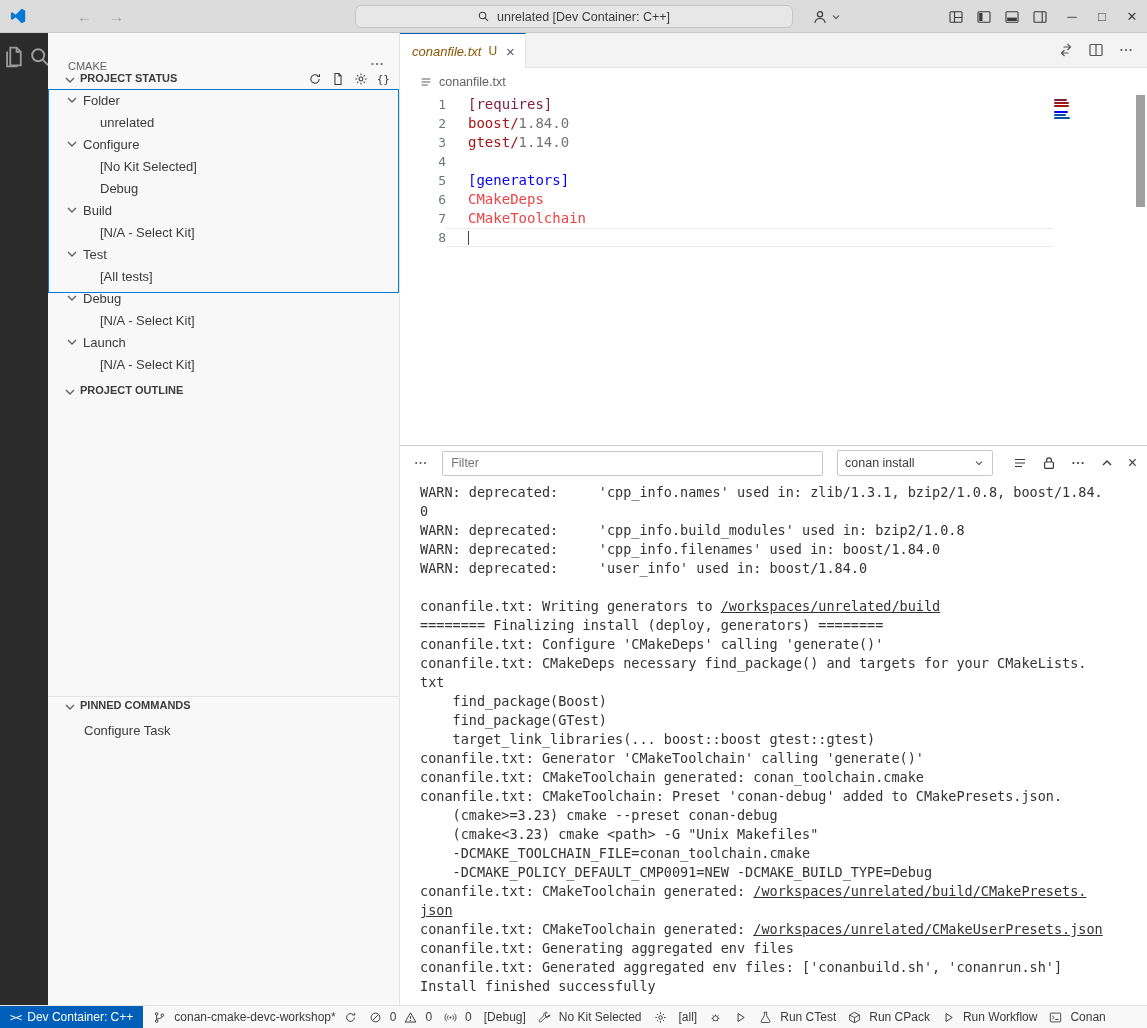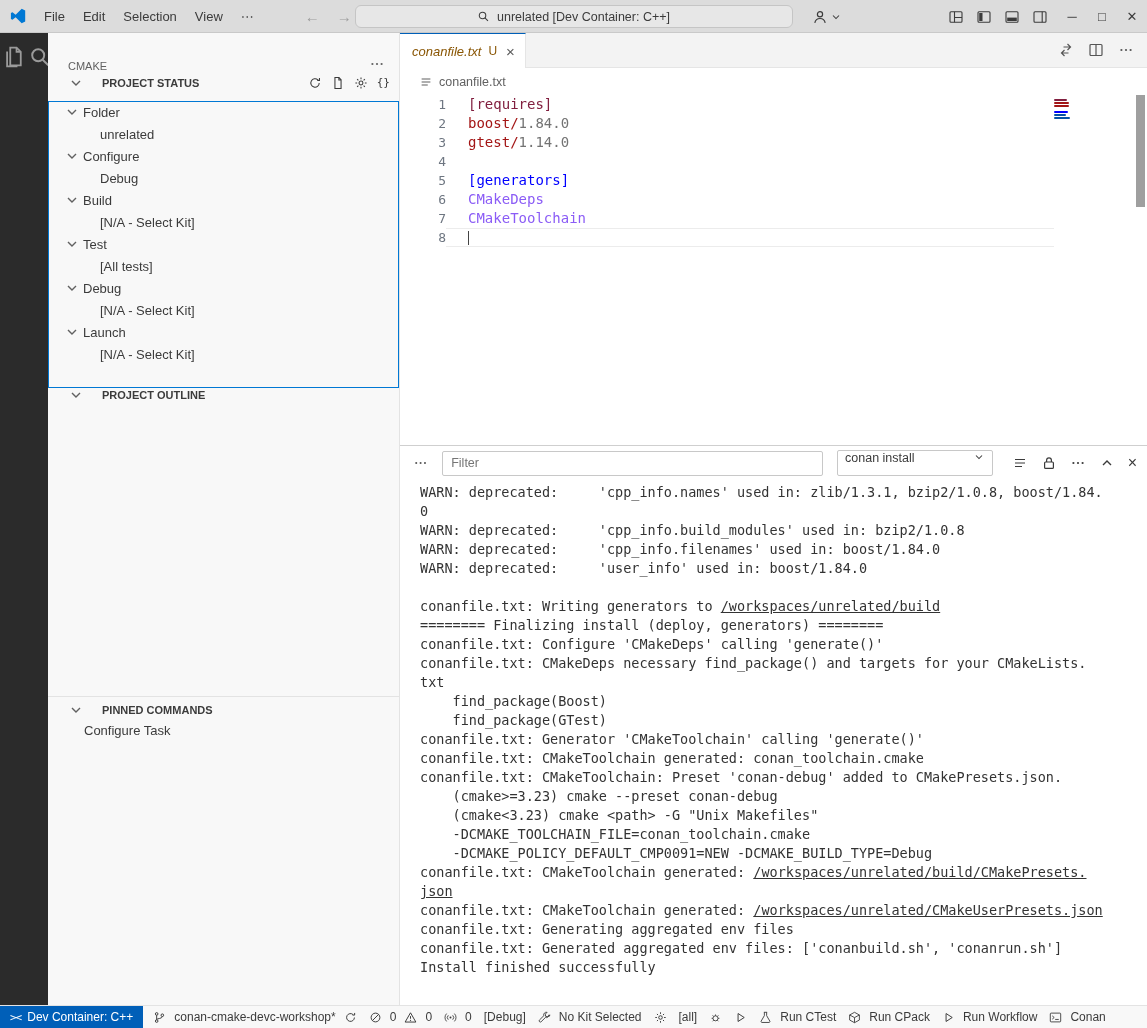--- a/index.html
+++ b/index.html
@@ -34,24 +34,24 @@
   .ab-ic{width:24px;height:24px}
   .ab-badge{position:absolute;right:4px;bottom:5px;background:#0078d4;color:#fff;font-size:9px;font-weight:bold;
        min-width:15px;height:15px;padding:0 3px;border-radius:9px;display:flex;align-items:center;justify-content:center}
   .ab-bottom{margin-top:auto;display:flex;flex-direction:column;padding-bottom:2px}
 
   
   .sidebar{width:352px;background:#f8f8f8;border-right:1px solid #e3e3e3;position:relative}
   .sb-titlerow{height:39px;display:flex;align-items:flex-end;padding:0 14px 0 20px}
   .sb-title{font-size:11px;color:#616161}
   .sb-more{margin-left:auto;color:#616161}
-  .sec-head{height:21px;display:flex;align-items:center;gap:18px;padding-left:20px;font-size:11px;font-weight:bold;color:#3b3b3b}
+  .sec-head{height:21px;display:flex;align-items:flex-start;gap:2px;padding-left:14px;font-size:11px;font-weight:bold;color:#3b3b3b}
   .sec-actions{margin-left:auto;display:flex;gap:9px;align-items:center;padding-right:9px;color:#3b3b3b;font-weight:normal}
   .braces{font-family:"DejaVu Sans Mono",monospace;font-size:11px;color:#3b3b3b}
-  .tree{position:absolute;top:68px;left:0;width:100%;height:287px;box-shadow:inset 0 0 0 1px #0078d4;background:#f8f8f8}
+  .tree{position:absolute;top:56px;left:0;width:100%;height:204px;box-shadow:inset 0 0 0 1px #0078d4;background:#f8f8f8}
   .tree-row{height:22px;display:flex;align-items:center;padding-left:16px;font-size:13px;color:#3b3b3b}
   .tree-row .tchev{width:16px;height:16px;margin-right:3px;color:#616161;flex:none}
   .tree-row.lvl1{padding-left:52px}
   .outline-head{position:absolute;top:351px;left:0;width:100%}
   .pinned{position:absolute;top:663px;left:0;width:100%;border-top:1px solid #e3e3e3;padding-top:2px}
   .pinned-row{height:22px;line-height:22px;padding-left:36px;font-size:13px;color:#3b3b3b}
 
   
   .editor-col{flex:1;min-width:0;display:flex;flex-direction:column;background:#fff}
   .tabbar{height:35px;background:#f3f3f3;border-bottom:1px solid #e5e5e5;display:flex;align-items:stretch}
@@ -62,35 +62,35 @@
   .tab-close{color:#5a5a5a;font-size:15px;margin-left:2px;line-height:1}
   .tab-actions{margin-left:auto;display:flex;align-items:center;gap:14px;padding-right:13px;color:#555}
   .breadcrumb{height:27px;display:flex;align-items:center;gap:6px;padding-left:19px;color:#616161;font-size:12.5px;background:#fff}
   .code{flex:1;position:relative;font-family:"DejaVu Sans Mono",monospace;font-size:14px;overflow:hidden;background:#fff}
   .codeline{display:flex;height:19px;line-height:19px;padding-right:93px}
   .ln{width:46px;text-align:right;color:#6e7681;font-size:13px;flex:none}
   .lc{padding-left:22px;flex:1;white-space:pre}
   .codeline.cur .lc{border-top:1px solid #ececec;border-bottom:1px solid #ececec}
   .codeline.cur .lc::before{content:"";display:inline-block;width:1px;height:14px;background:#444;vertical-align:-2px}
   .tok-section{color:#811f3f}.tok-key{color:#a31515}.tok-num{color:#737373}
-  .tok-section2{color:#0000ff}.tok-value{color:#8b5cf6}
+  .tok-section2{color:#0000ff}.tok-value{color:#ef4444}
   .minimap{position:absolute;top:4px;right:76px;width:17px}
   .minimap i{display:block;height:2px;margin-bottom:1px;border-radius:1px}
   .m1{width:13px;background:#811f3f}.m2{width:15px;background:#a31515}.m3{width:15px;background:#a31515}
   .m4{width:0}.m5{width:14px;background:#0000ff}.m6{width:12px;background:#0451a5}.m7{width:16px;background:#0451a5}
   .scrollthumb{position:absolute;top:0;right:2px;width:9px;height:112px;background:rgba(80,80,80,.55)}
 
   
   .panel{height:560px;border-top:1px solid #cfcfcf;background:#fff;display:flex;flex-direction:column}
   .panel-head{height:34px;flex:none;display:flex;align-items:center;gap:14px;padding:0 10px 0 13px}
   .ph-more{color:#555}
   .filter{width:400px;height:25px;border:1px solid #c8c8c8;border-radius:2px;padding:0 8px;
        font:12.5px "Liberation Sans",sans-serif;color:#3b3b3b;background:#fff;outline:none}
   .task-sel{width:163px;height:26px;border:1px solid #c8c8c8;border-radius:2px;background:#fff;
-       display:flex;justify-content:space-between;padding:0 7px;font-size:12.5px;color:#3b3b3b}
+       display:flex;align-items:center;justify-content:space-between;padding:0 7px;font-size:12.5px;color:#3b3b3b}
   .ph-icons{display:flex;align-items:center;gap:13px;margin-left:5px;color:#3b3b3b}
   .ph-x{font-size:16px;line-height:1;color:#3b3b3b}
   .output{flex:1;overflow:hidden;padding:3px 0 0 20px;font-family:"DejaVu Sans Mono",monospace;
        font-size:13.5px;line-height:19px;color:#333}
   .out-line{white-space:pre;min-height:19px}
   .link{text-decoration:underline}
 
   
   .statusbar{height:23px;background:#f8f8f8;border-top:1px solid #e3e3e3;display:flex;align-items:stretch;
        font-size:12px;color:#3b3b3b;overflow:hidden}
@@ -286,27 +286,20 @@
       </symbol>
   </defs>
 </svg>
 
 <div class="app">
 
   <div class="titlebar">
     <svg class="vslogo">
         <use href="#i-vscode"></use>
       </svg>
-    <div class="menubar" id="menubar">
-        <span class="menu-item">File</span>
-        <span class="menu-item">Edit</span>
-        <span class="menu-item">Selection</span>
-        <span class="menu-item">View</span>
-        <span class="menu-item">⋯</span>
-      </div>
     <div class="nav">
       <span>←</span>
       <span>→</span>
     </div>
     <div class="command-center">
       <svg class="ic13">
           <use href="#i-search"></use>
         </svg>
       <span>unrelated [Dev Container: C++]</span>
     </div>
@@ -431,20 +424,23 @@
             <span class="tree-label">Folder</span>
           </div>
           <div class="tree-row lvl1">
             <span class="tree-label">unrelated</span>
           </div>
           <div class="tree-row">
             <svg class="tchev">
               <use href="#i-chev-down"></use>
             </svg>
             <span class="tree-label">Configure</span>
+          </div>
+          <div class="tree-row lvl1">
+            <span class="tree-label">[No Kit Selected]</span>
           </div>
           <div class="tree-row lvl1">
             <span class="tree-label">Debug</span>
           </div>
           <div class="tree-row">
             <svg class="tchev">
               <use href="#i-chev-down"></use>
             </svg>
             <span class="tree-label">Build</span>
           </div>
@@ -608,20 +604,21 @@
             <div class="out-line"><span>WARN: deprecated:     'cpp_info.filenames' used in: boost/1.84.0</span></div>
             <div class="out-line"><span>WARN: deprecated:     'user_info' used in: boost/1.84.0</span></div>
             <div class="out-line"><span></span></div>
             <div class="out-line"><span>conanfile.txt: Writing generators to </span><span class="link">/workspaces/unrelated/build</span></div>
             <div class="out-line"><span>======== Finalizing install (deploy, generators) ========</span></div>
             <div class="out-line"><span>conanfile.txt: Configure 'CMakeDeps' calling 'generate()'</span></div>
             <div class="out-line"><span>conanfile.txt: CMakeDeps necessary find_package() and targets for your CMakeLists.</span></div>
             <div class="out-line"><span>txt</span></div>
             <div class="out-line"><span>    find_package(Boost)</span></div>
             <div class="out-line"><span>    find_package(GTest)</span></div>
+            <div class="out-line"><span>    target_link_libraries(... boost::boost gtest::gtest)</span></div>
             <div class="out-line"><span>conanfile.txt: Generator 'CMakeToolchain' calling 'generate()'</span></div>
             <div class="out-line"><span>conanfile.txt: CMakeToolchain generated: conan_toolchain.cmake</span></div>
             <div class="out-line"><span>conanfile.txt: CMakeToolchain: Preset 'conan-debug' added to CMakePresets.json.</span></div>
             <div class="out-line"><span>    (cmake&gt;=3.23) cmake --preset conan-debug</span></div>
             <div class="out-line"><span>    (cmake&lt;3.23) cmake &lt;path&gt; -G "Unix Makefiles"</span></div>
             <div class="out-line"><span>    -DCMAKE_TOOLCHAIN_FILE=conan_toolchain.cmake</span></div>
             <div class="out-line"><span>    -DCMAKE_POLICY_DEFAULT_CMP0091=NEW -DCMAKE_BUILD_TYPE=Debug</span></div>
             <div class="out-line"><span>conanfile.txt: CMakeToolchain generated: </span><span class="link">/workspaces/unrelated/build/CMakePresets.</span></div>
             <div class="out-line"><span class="link">json</span></div>
             <div class="out-line"><span>conanfile.txt: CMakeToolchain generated: </span><span class="link">/workspaces/unrelated/CMakeUserPresets.json</span></div>

